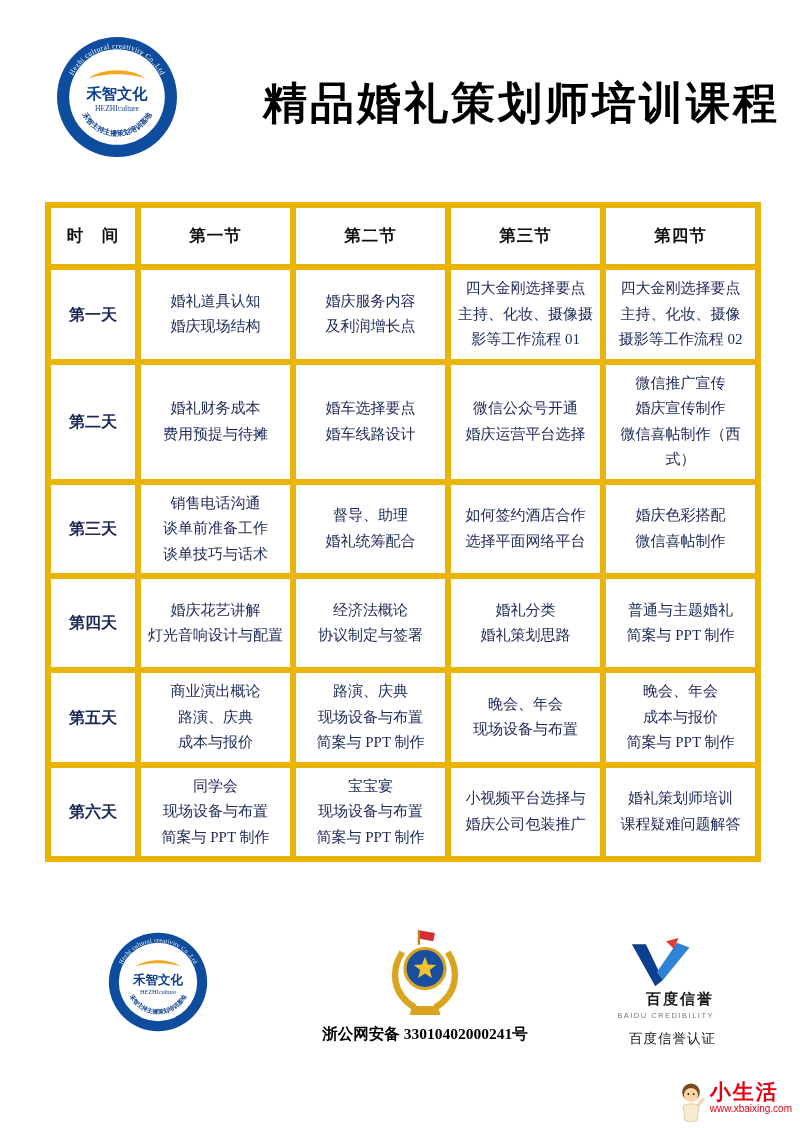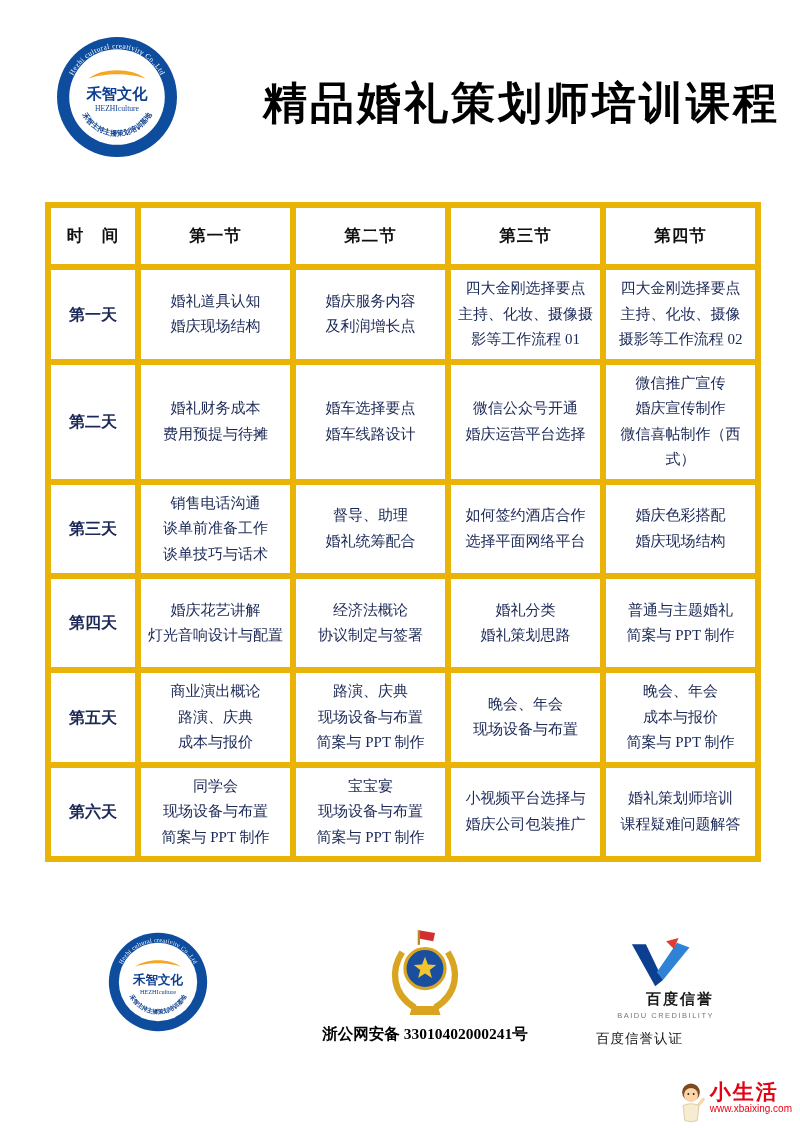--- a/index.html
+++ b/index.html
@@ -80,21 +80,21 @@
   .copyright {
     position: absolute; left: 40px; top: 1028px; width: 235px;
     text-align: center; font-size: 12.5px; color: #222;
   }
   .police-number {
     position: absolute; left: 290px; top: 1024px; width: 270px;
     text-align: center; font-size: 15.5px; font-weight: bold; color: #000;
   }
   .baidu-cert {
     position: absolute; left: 596px; top: 1030px; width: 120px;
-    text-align: left; font-size: 13.5px; color: #111; letter-spacing: 1px;
+    text-align: right; font-size: 13.5px; color: #111; letter-spacing: 1px;
   }
 
   
   .watermark {
     position: absolute; right: 8px; top: 1080px;
     display: flex; align-items: flex-start; gap: 4px;
     font-family: "Liberation Sans", sans-serif;
   }
   .watermark .mascot { width: 30px; height: 44px; }
   .wm-text { display: flex; flex-direction: column; line-height: 1.1; }
@@ -174,21 +174,21 @@
       <tr>
         <td class="day">第三天</td>
         <td>销售电话沟通
 谈单前准备工作
 谈单技巧与话术</td>
         <td>督导、助理
 婚礼统筹配合</td>
         <td>如何签约酒店合作
 选择平面网络平台</td>
         <td>婚庆色彩搭配
-婚庆现场结构</td>
+微信喜帖制作</td>
       </tr>
       <tr>
         <td class="day">第四天</td>
         <td>婚庆花艺讲解
 灯光音响设计与配置</td>
         <td>经济法概论
 协议制定与签署</td>
         <td>婚礼分类
 婚礼策划思路</td>
         <td>普通与主题婚礼

